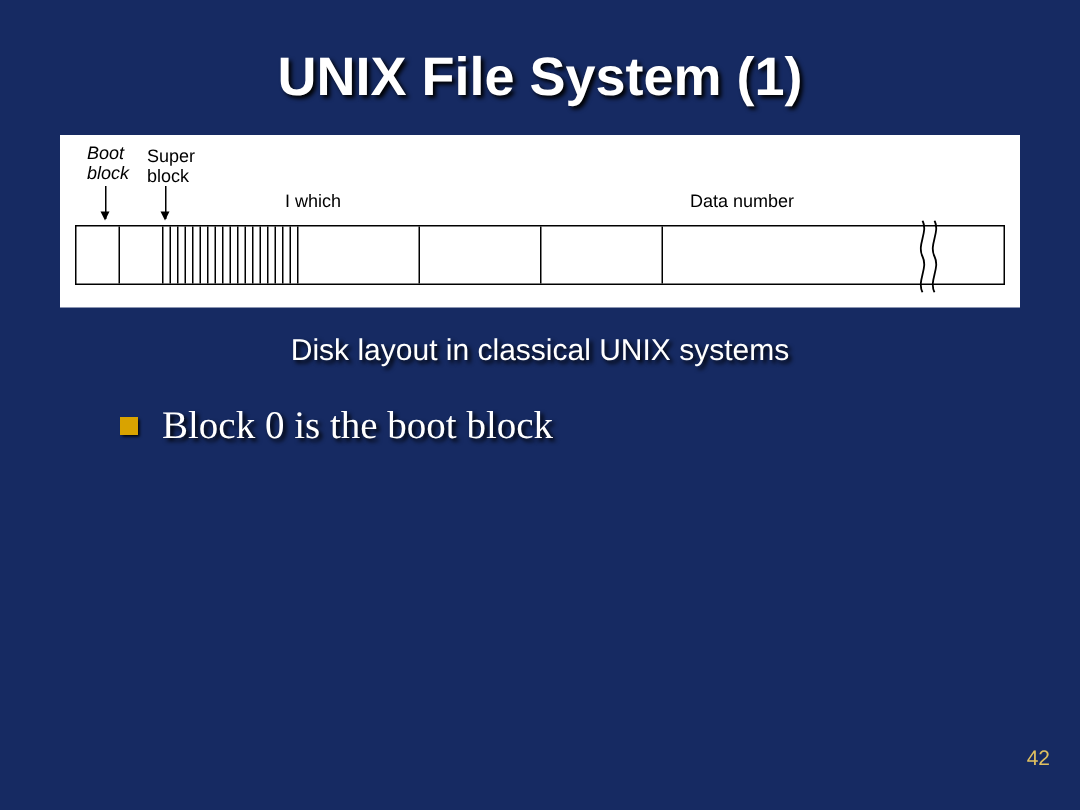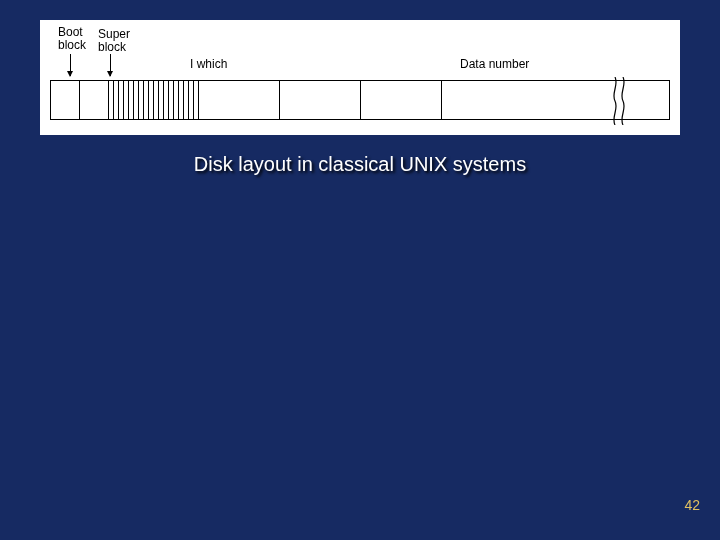--- a/index.html
+++ b/index.html
@@ -125,23 +125,24 @@
     font-size: 14px;
     color: #e0c060;
     font-family: Arial, sans-serif;
   }
 </style>
 </head>
 <body>
 
 <div class="slide">
 
+  <div class="title">UNIX File System (1)</div>
 
   <div class="diagram">
-    <div class="d-label" style="left:18px; top:6px; white-space:pre;">Boot
+    <div class="d-label" style="left:18px; top:6px; white-space:pre;font-style:italic;">Boot
 block</div>
     <div class="d-label" style="left:58px; top:8px; white-space:pre;">Super
 block</div>
     <div class="d-label" style="left:150px; top:38px;">I which</div>
     <div class="d-label" style="left:420px; top:38px;">Data number</div>
 
     <div class="d-arrow" style="left:30px; top:34px; height:22px;"></div>
     <div class="d-arrow" style="left:70px; top:34px; height:22px;"></div>
 
     <div class="bar">
@@ -177,16 +178,20 @@
             <path d="M10,0 C14,8 6,16 10,24 C14,32 6,40 10,48" stroke="#000" fill="none" stroke-width="1.2"></path>
           </svg>
         </div>
       </div>
     </div>
   </div>
 
   <div class="subtitle">Disk layout in classical UNIX systems</div>
 
   <div class="bullets">
+    <div class="bullet">
+      <span class="sq"></span>
+      <span>Block 0 is the boot block</span>
+    </div>
   </div>
 
   <div class="pagenum">42</div>
 </div>
 
 </body></html>

